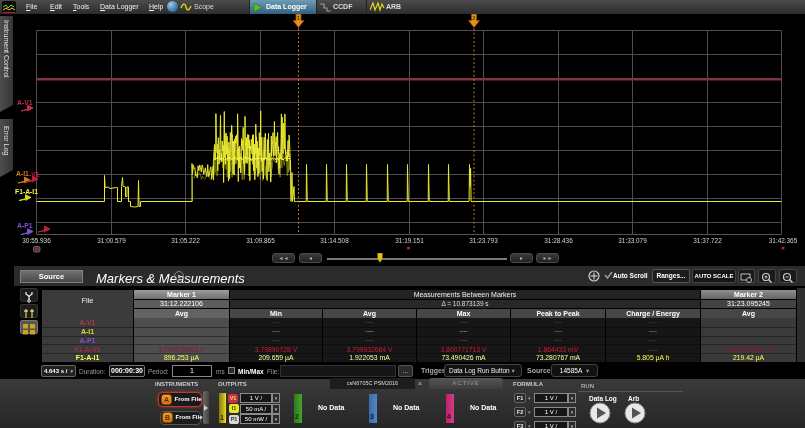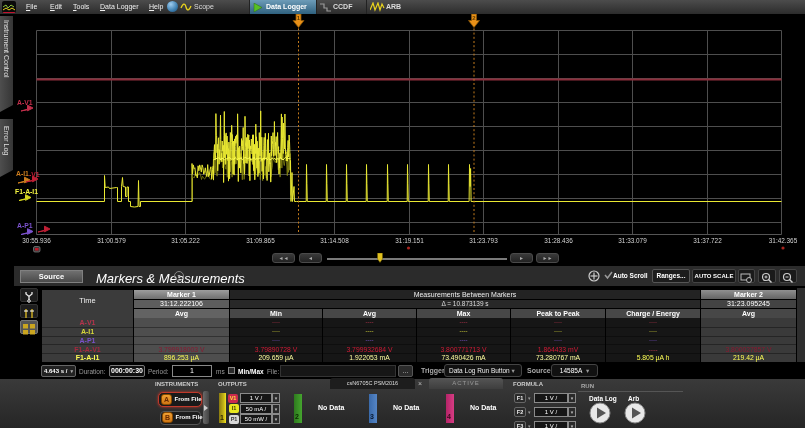--- a/index.html
+++ b/index.html
@@ -158,21 +158,21 @@
         <line x1="11" y1="2" x2="11" y2="11" stroke="#c8a820" stroke-width="1.5"></line>
         <path d="M3,4 L7,4 M9,4 L13,4" stroke="#fff" stroke-width="1"></path>
       </svg></div>
     <div class="abs" style="left:20px;top:320px;width:18px;height:14px;background:#555;border:1px solid #777;border-radius:2px;"><svg width="16" height="12">
         <rect x="2" y="1" width="5" height="4.5" fill="#caa520"></rect>
         <rect x="9" y="1" width="5" height="4.5" fill="#caa520"></rect>
         <rect x="2" y="7" width="5" height="4.5" fill="#caa520"></rect>
         <rect x="9" y="7" width="5" height="4.5" fill="#caa520"></rect>
       </svg></div>
     <div class="abs" style="left:42px;top:290px;width:91px;height:71.5px;background:#3b3b3b;"></div>
-    <div class="tx" style="left:42px;top:296px;width:91px;text-align:center;font-size:7.5px;color:#eee;">Time</div>
+    <div class="tx" style="left:42px;top:296px;width:91px;text-align:center;font-size:7.5px;color:#eee;">File</div>
     <div class="abs" style="left:134px;top:290px;width:95px;height:9px;background:linear-gradient(#9d9d9d,#6f6f6f);text-align:center;overflow:hidden;font-size:7px;font-weight:bold;color:#fff;line-height:9px;">Marker 1</div>
     <div class="abs" style="left:134px;top:299.5px;width:95px;height:8.5px;background:#5d5d5d;text-align:center;overflow:hidden;font-size:7px;color:#fff;line-height:8.5px;">31:12.222106</div>
     <div class="abs" style="left:134px;top:308.5px;width:95px;height:9px;background:#636363;text-align:center;overflow:hidden;font-size:7px;font-weight:bold;color:#fff;line-height:9px;">Avg</div>
     <div class="abs" style="left:134px;top:318.2px;width:95px;height:43.5px;background:#4e4e4e;"></div>
     <div class="abs" style="left:230px;top:290px;width:470px;height:9px;background:#232323;text-align:center;font-size:7px;color:#eee;line-height:9px;">Measurements Between Markers</div>
     <div class="abs" style="left:230px;top:299.5px;width:470px;height:8.5px;background:#282828;text-align:center;font-size:6.5px;color:#ddd;line-height:8.5px;">Δ = 10.873139 s</div>
     <div class="abs" style="left:230px;top:308.5px;width:92px;height:9px;background:#474747;text-align:center;overflow:hidden;font-size:7px;font-weight:bold;color:#fff;line-height:9px;">Min</div>
     <div class="abs" style="left:230px;top:318.2px;width:92px;height:43.5px;background:#161616;"></div>
     <div class="abs" style="left:323px;top:308.5px;width:93px;height:9px;background:#474747;text-align:center;overflow:hidden;font-size:7px;font-weight:bold;color:#fff;line-height:9px;">Avg</div>
     <div class="abs" style="left:323px;top:318.2px;width:93px;height:43.5px;background:#161616;"></div>

